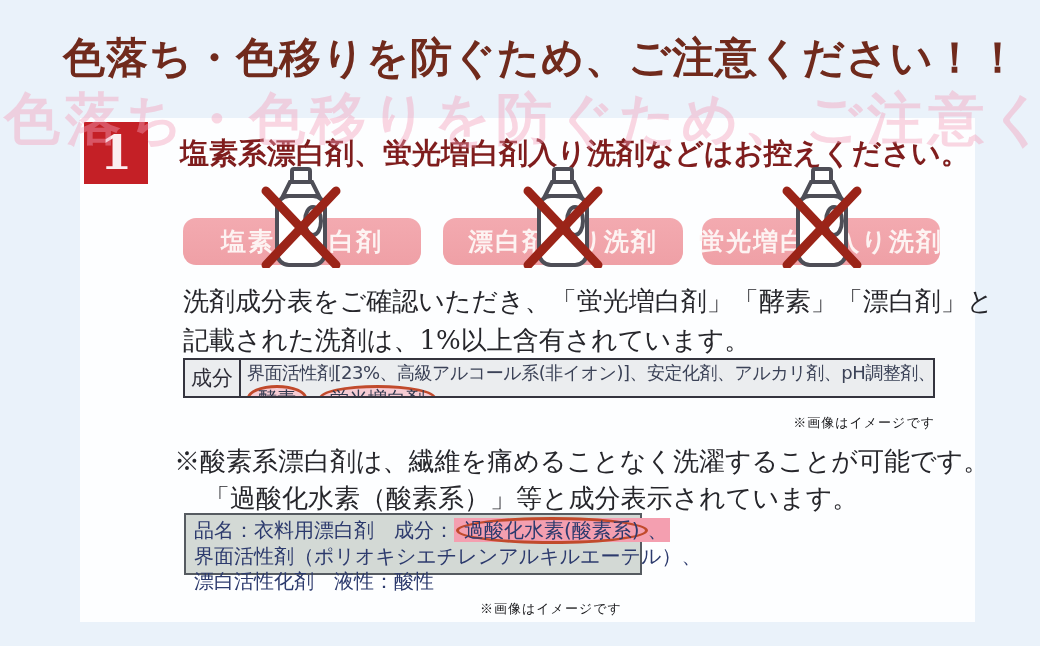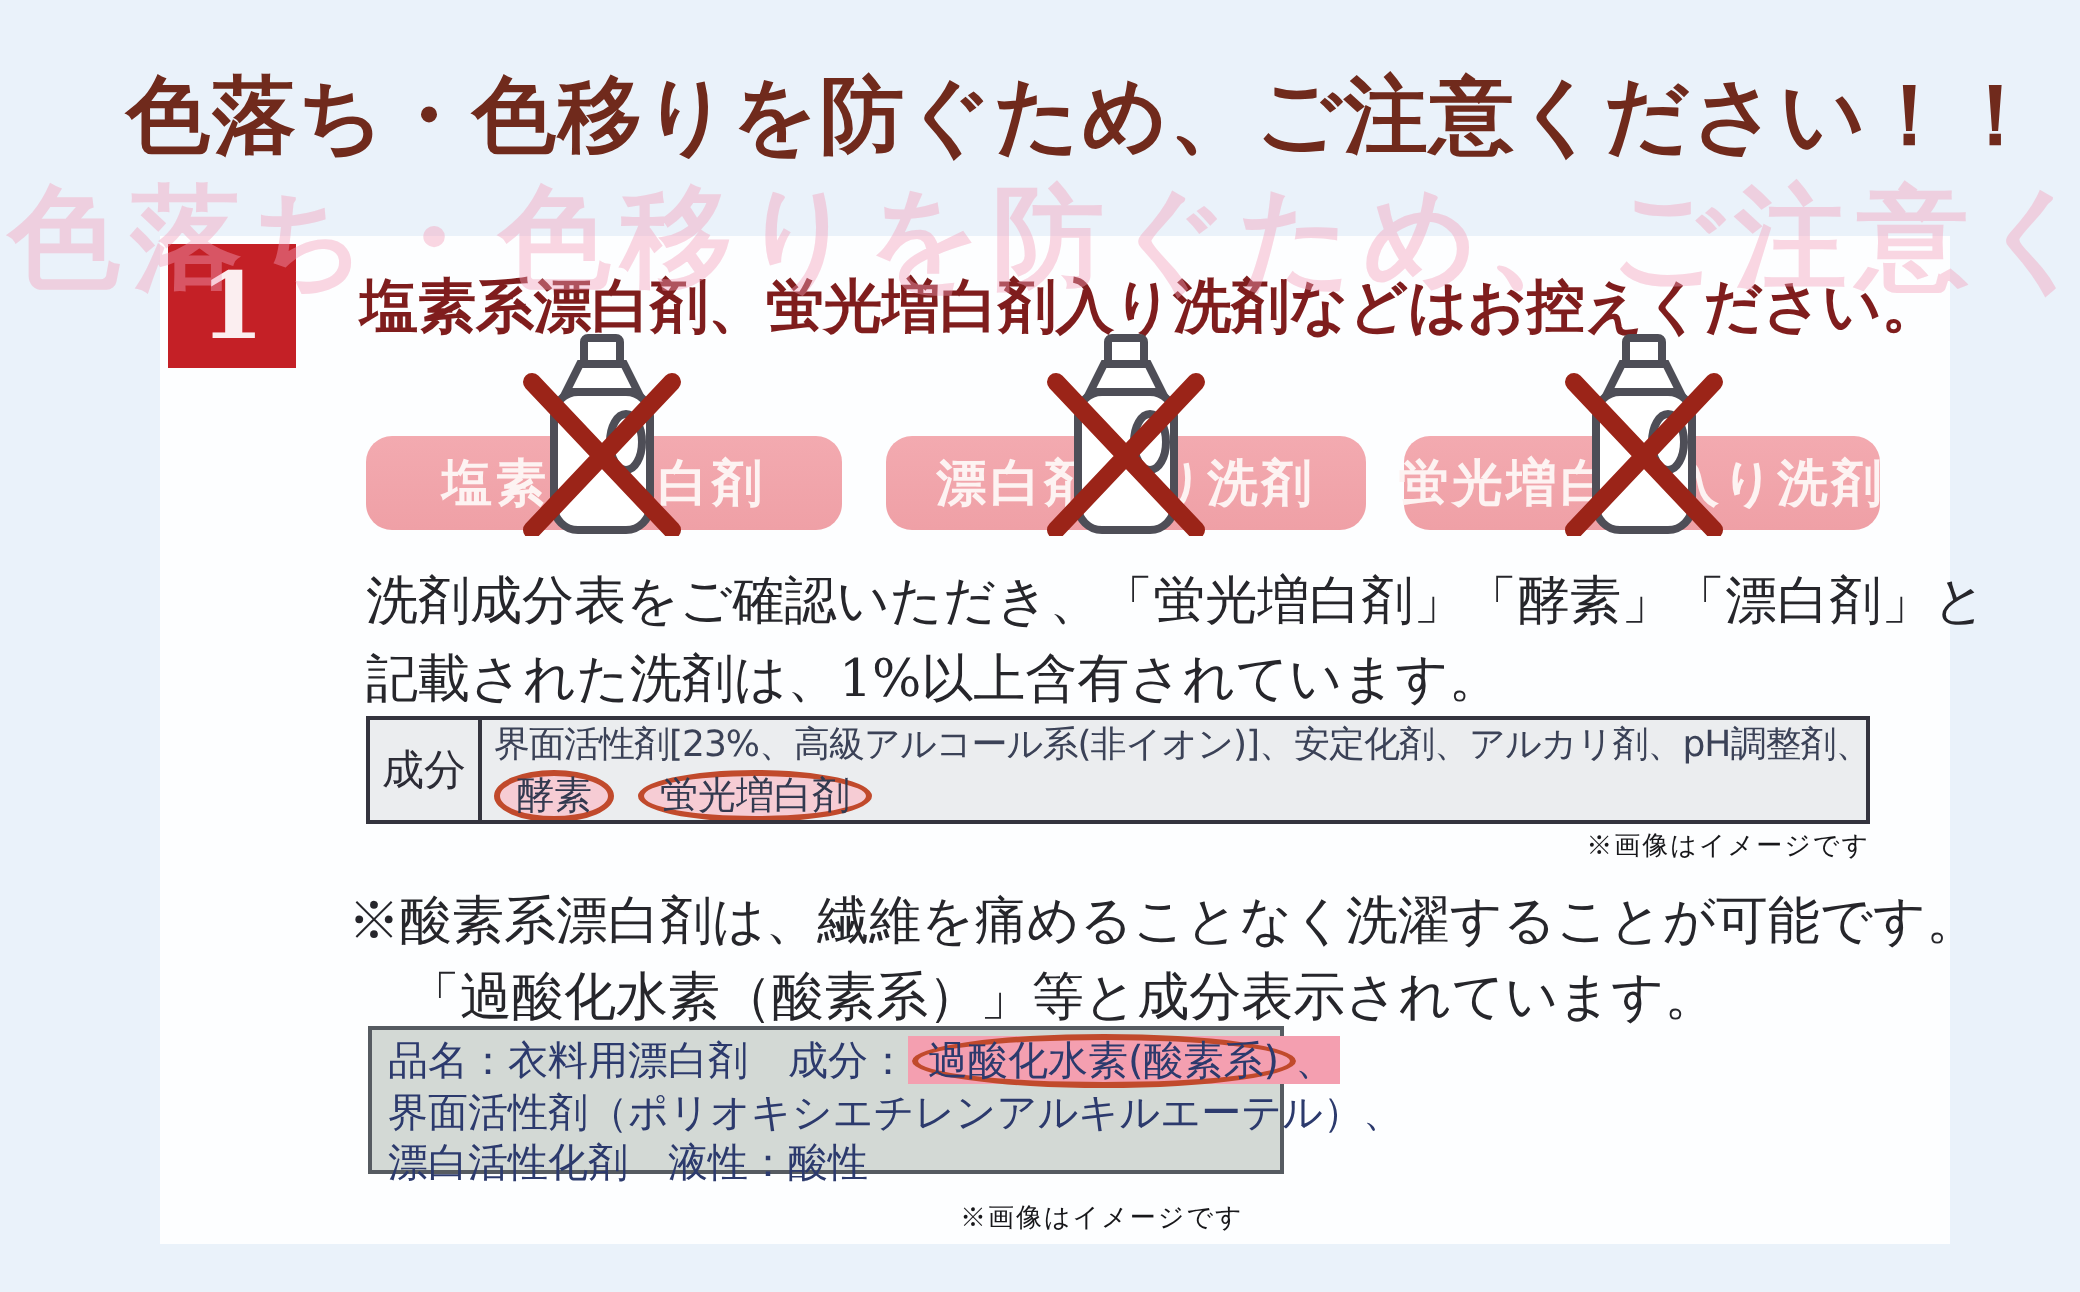--- a/index.html
+++ b/index.html
@@ -53,21 +53,21 @@
   
   .para{
     font-size:26px;color:#26262b;line-height:39px;
     white-space:nowrap;z-index:2;letter-spacing:0;
   }
   .para1{left:183px;top:282px;}
   .para2{left:174px;top:442px;}
   .para2 .indent{padding-left:30px;font-family:Liberation Mono, monospace;}
   
   .label1{
-    left:183px;top:358px;width:752px;height:54px;
+    left:183px;top:358px;width:752px;height:40px;
     background:#ebedef;border:2px solid #34343e;box-sizing:border-box;
     display:flex;z-index:2;
     font-family:"DejaVu Sans","Liberation Sans",sans-serif;
   }
   .label1-cell{
     width:54px;border-right:2px solid #34343e;
     display:flex;align-items:center;justify-content:center;
     font-size:21px;color:#2c2c36;flex:none;
   }
   .label1-body{flex:1;padding:1px 6px;overflow:hidden;}
@@ -79,21 +79,21 @@
     padding:0 8px;line-height:20px;
   }
   
   .photo-caption{
     font-size:13px;color:#17171a;letter-spacing:1px;z-index:2;
   }
   .caption1{right:105px;top:414px;}
   .caption2{left:480px;top:600px;}
   
   .label2{
-    left:184px;top:513px;width:458px;height:74px;
+    left:184px;top:513px;width:458px;height:62px;
     background:#d3d9d5;border:2px solid #565b61;box-sizing:border-box;
     padding:2px 8px;z-index:2;
     font-family:"DejaVu Sans","Liberation Sans",sans-serif;
   }
   .l2-line{font-size:20px;color:#2c3a6d;line-height:25px;white-space:nowrap;}
   .pink-bg{background:#f49fb0;padding:0 2px;}
   .oval-outline{
     display:inline-block;border:3px solid #c14a2c;border-radius:50%;
     padding:0 5px;line-height:21px;
   }

